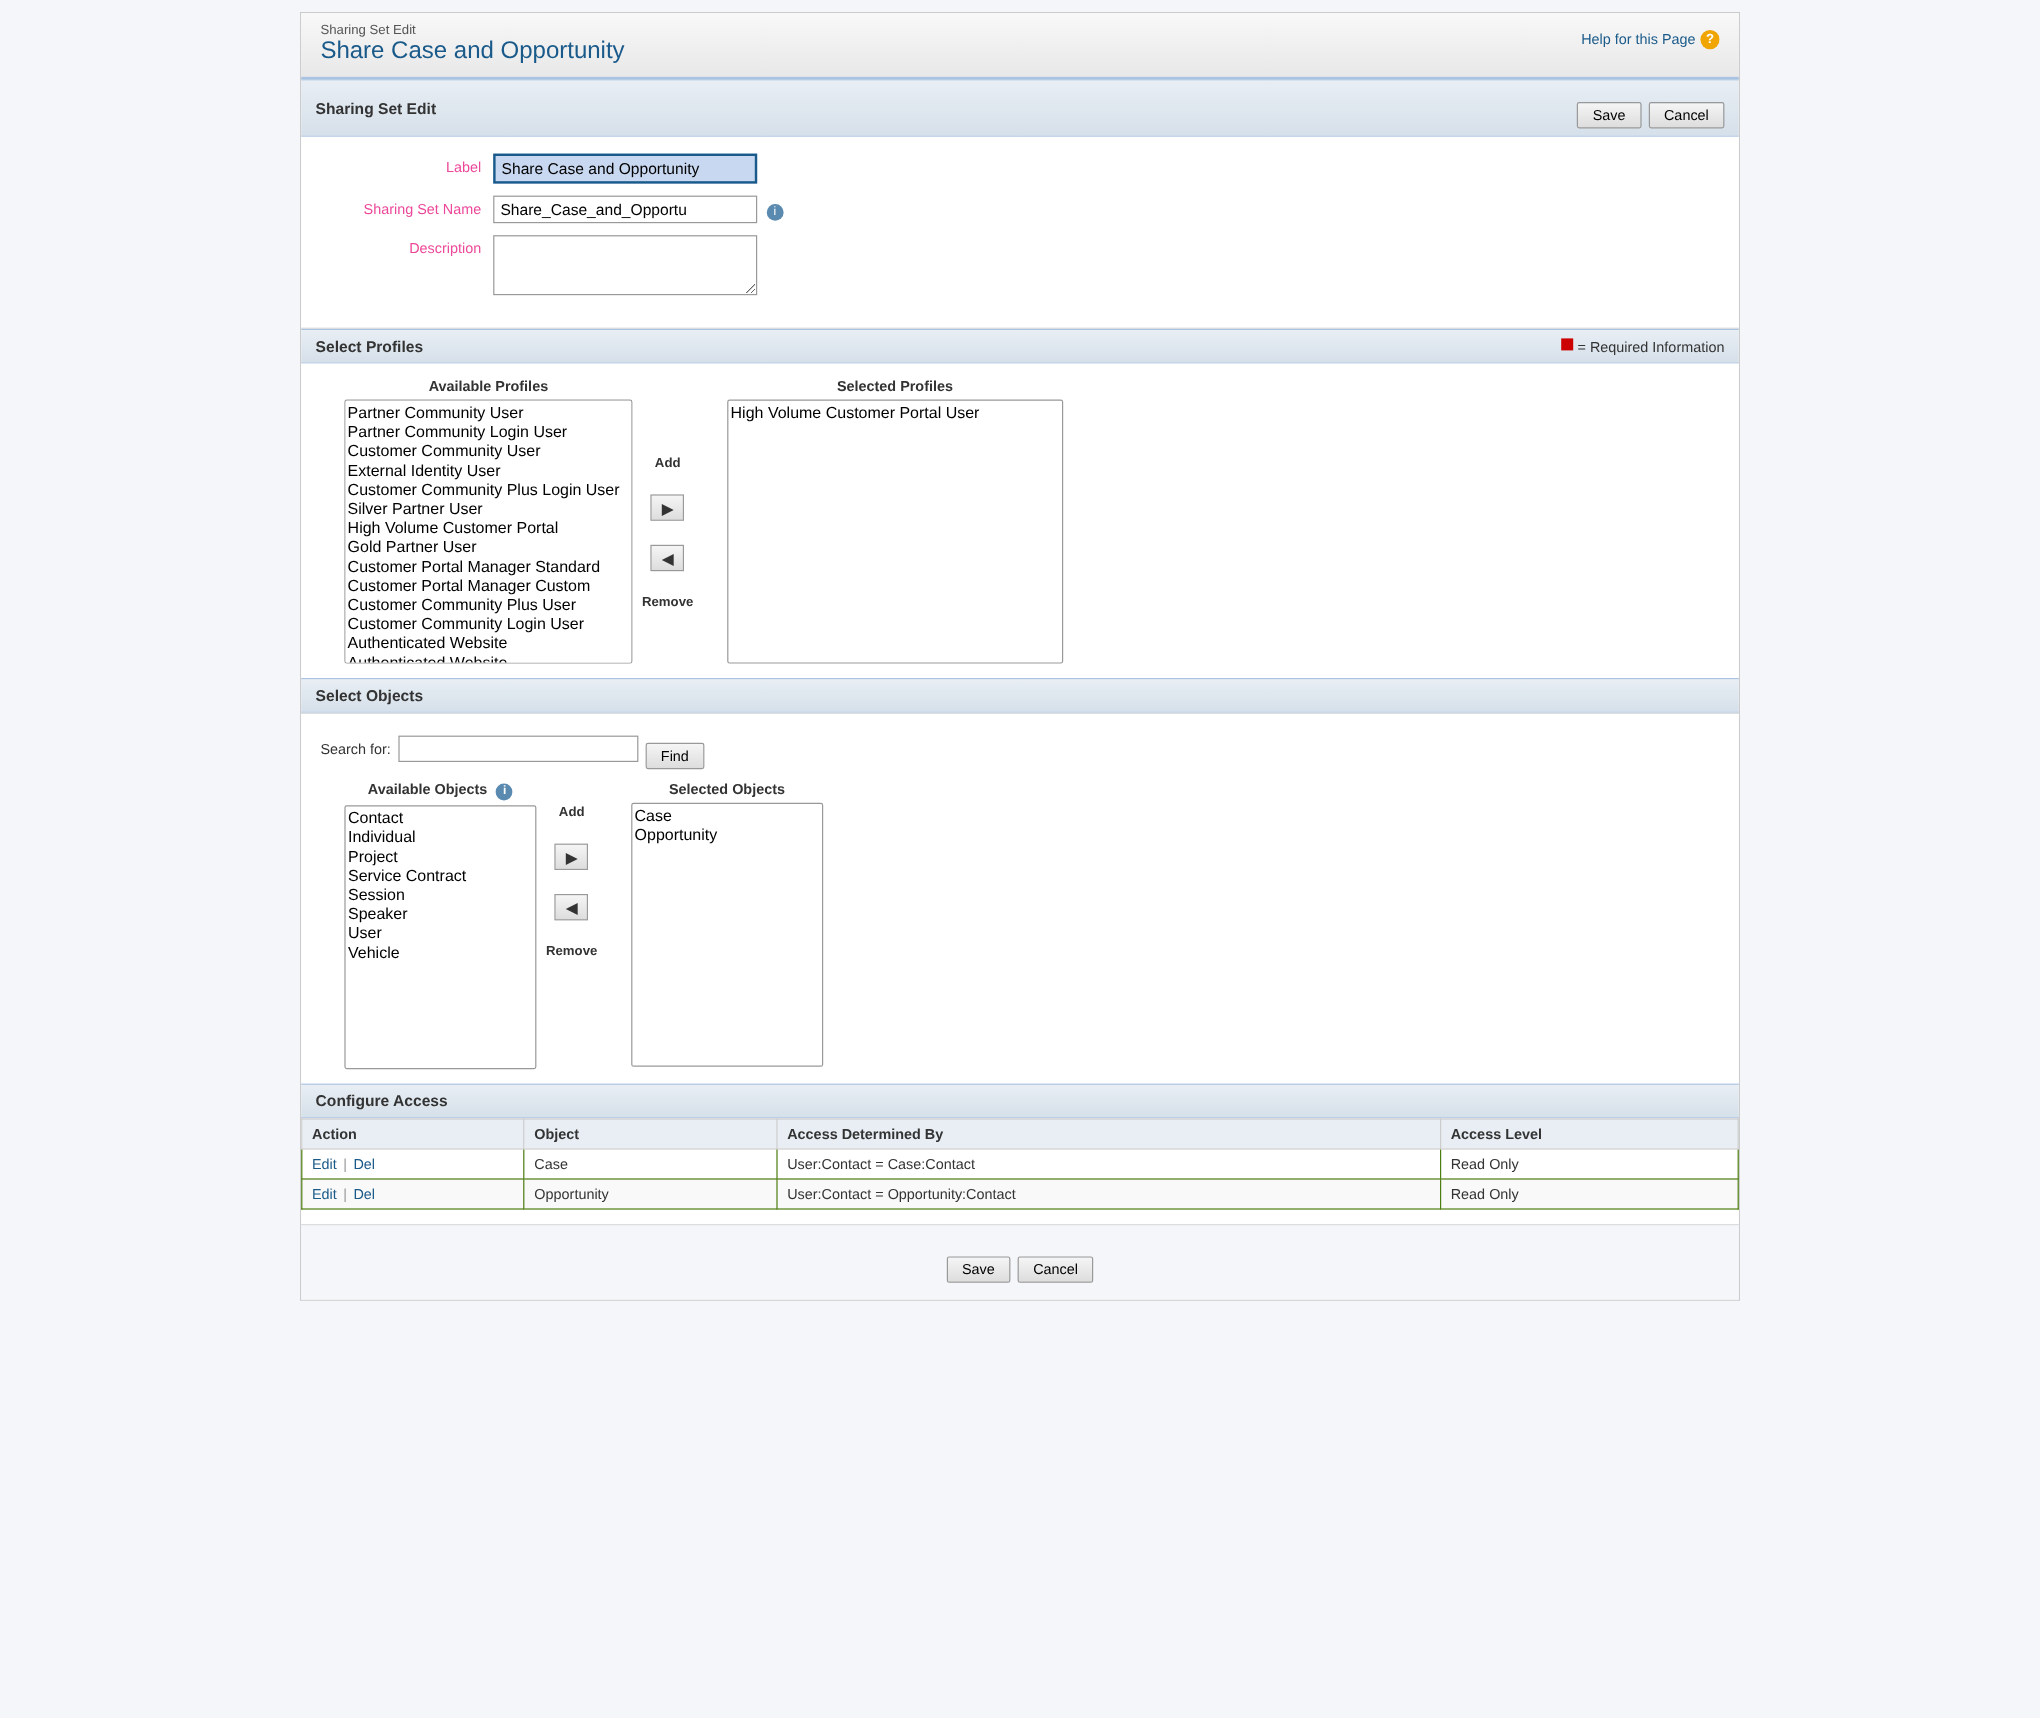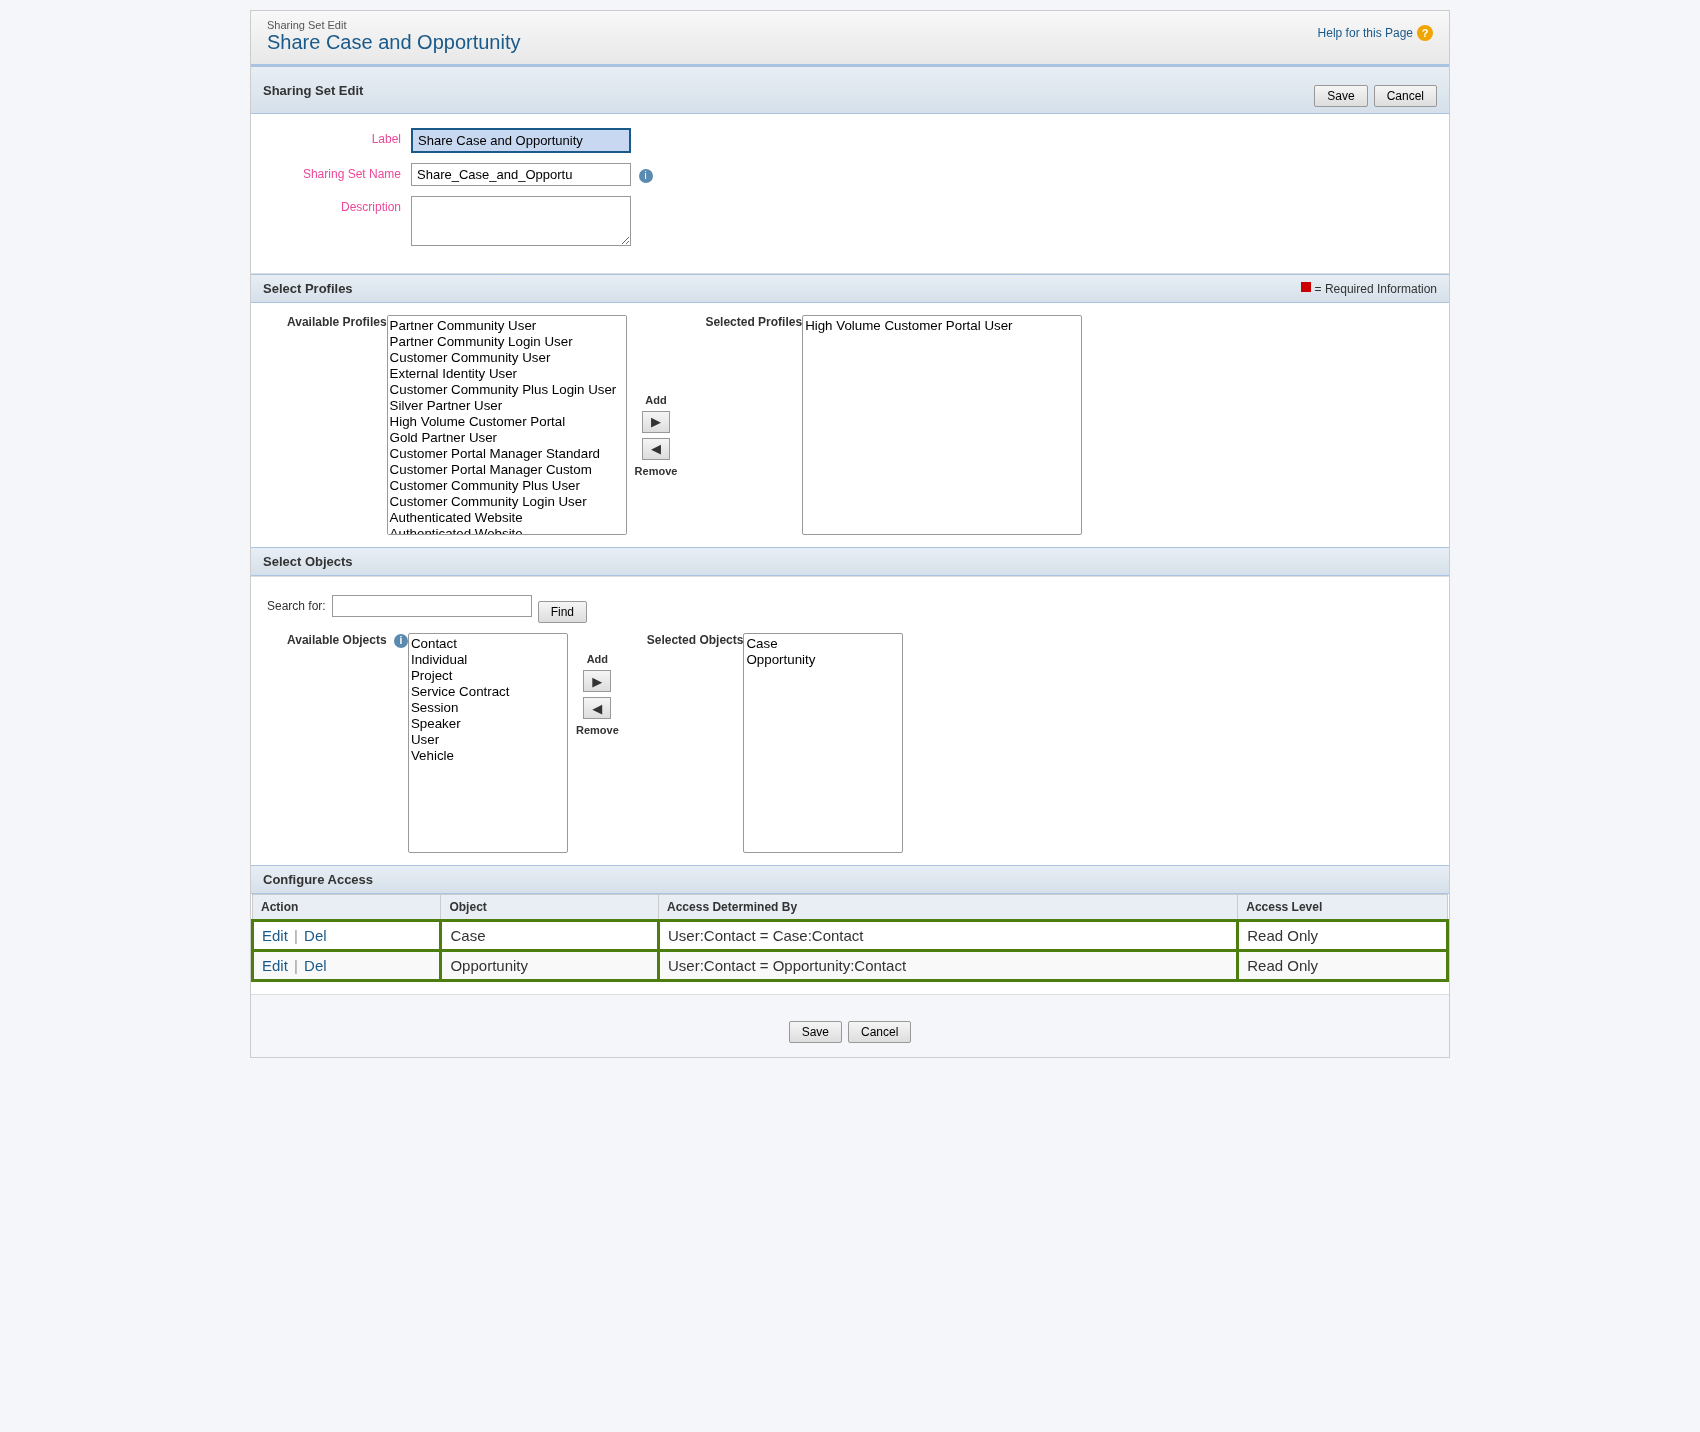--- a/index.html
+++ b/index.html
@@ -29,42 +29,42 @@
     .form-control textarea { border: 1px solid #999; padding: 3px 5px; font-size: 13px; width: 220px; height: 50px; resize: vertical; }
     .info-icon { display: inline-flex; align-items: center; justify-content: center; background: #5a8ab0; color: #fff; border-radius: 50%; width: 14px; height: 14px; font-size: 10px; margin-left: 4px; cursor: pointer; }
 
     
     .toolbar { display: flex; gap: 6px; padding: 8px 16px; background: #fff; border-bottom: 1px solid #ddd; }
     .btn { border: 1px solid #999; background: linear-gradient(to bottom, #f5f5f5, #ddd); padding: 3px 12px; font-size: 12px; cursor: pointer; border-radius: 2px; margin-top: 12px; }
 
     
     .profiles-section { padding: 12px 16px; background: #fff; }
     .profiles-container { display: flex; align-items: center; gap: 8px; }
-    .profiles-box-wrapper { display: flex; flex-direction: row; padding-left: 20px; }
+    .profiles-box-wrapper { display: flex; flex-direction: column; padding-left: 20px; }
     .profiles-box-label { font-size: 12px; font-weight: bold; text-align: center; margin-bottom: 4px; color: #333; }
     .list-box { border: 1px solid #999; background: #fff; overflow-y: scroll; width: 240px; height: 220px; padding: 2px; }
     .list-box-wide { width: 280px; }
 
-    .add-remove-btns { display: flex; flex-direction: column; align-items: center; gap: 5px; margin-top: 20px; }
+    .add-remove-btns { display: flex; flex-direction: column; align-items: center; gap: 20px; margin-top: 20px; }
     .add-remove-btns span { font-size: 11px; font-weight: bold; }
     .arrow-btn { border: 1px solid #999; background: linear-gradient(to bottom, #f5f5f5, #ddd); width: 28px; height: 22px; display: flex; align-items: center; justify-content: center; cursor: pointer; font-size: 13px; }
 
     
     .objects-section { padding: 12px 16px; background: #fff; border-top: 1px solid #ddd; }
     .search-row { display: flex; align-items: center; gap: 6px; margin-bottom: 10px; font-size: 12px; }
     .search-input { border: 1px solid #999; padding: 3px 5px; font-size: 12px; width: 200px; }
     .objects-container { display: flex; align-items: flex-start; gap: 8px; }
     .list-box-sm { width: 160px; height: 220px; border: 1px solid #999; overflow-y: scroll; background: #fff; padding: 2px; }
     .list-box-sm2 { width: 160px; height: 220px; border: 1px solid #999; overflow-y: scroll; background: #fff; padding: 2px; }
 
     
     .access-section { padding: 0 0 12px 0; background: #fff; }
     .access-table { width: 100%; border-collapse: collapse; }
     .access-table th { background: #e8eef4; border: 1px solid #ccc; padding: 5px 8px; font-size: 12px; text-align: left; }
-    .access-table td { border: 3px solid #4d7c0f; padding: 5px 8px; font-size: 15px; vertical-align: top; margin-left: 30px; }
+    .access-table td { border: 1px solid #4d7c0f; padding: 5px 8px; font-size: 12px; vertical-align: top; margin-left: 30px; }
     .access-table tr:nth-child(even) td { background: #f9f9f9; }
     .link-blue { color: #1a5a8a; text-decoration: none; cursor: pointer; }
     .separator { color: #999; margin: 0 2px; }
 
     
     .bottom-toolbar { display: flex; justify-content: center; gap: 6px; padding: 14px; background: #f4f6f9; border-top: 1px solid #ddd; }
   </style>
 </head>
 <body>
 

